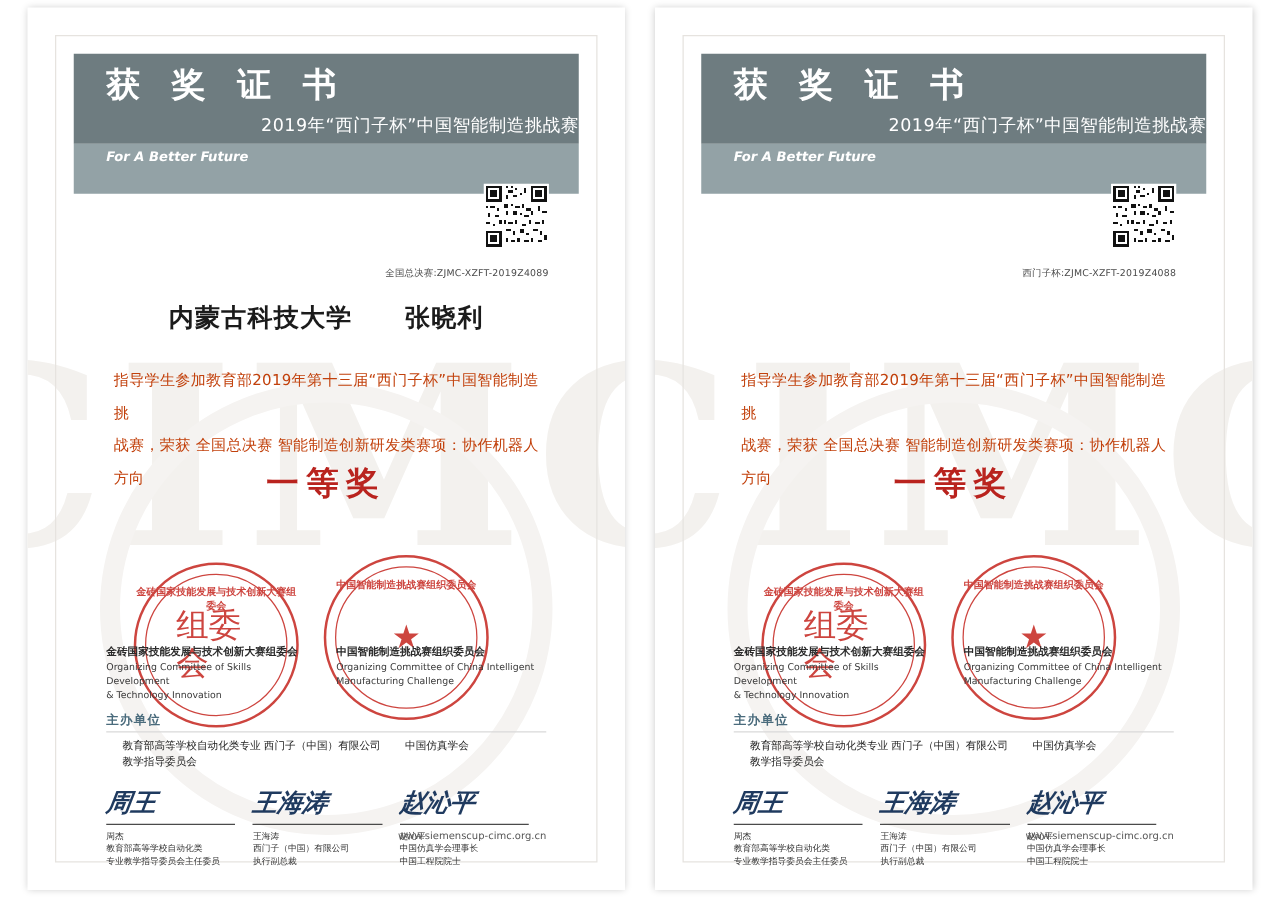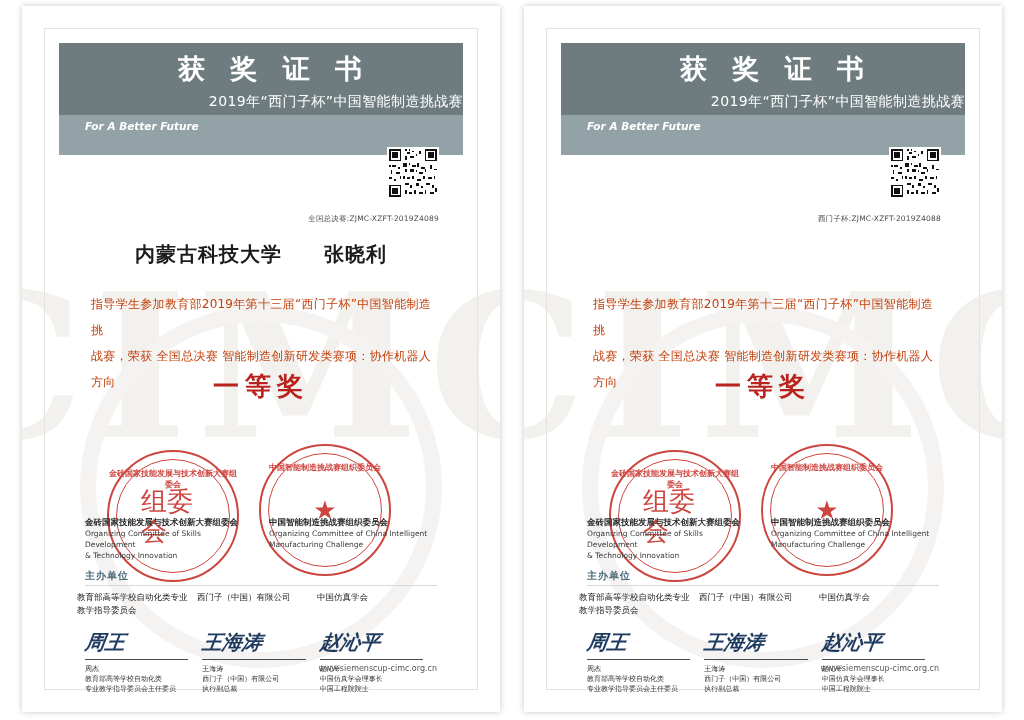--- a/index.html
+++ b/index.html
@@ -47,21 +47,21 @@
   .band{
     position:relative;
     margin:14px 14px 0 14px;
     background:#6e7c80;
     height:72px;
     padding:10px 0 0 26px;
     box-sizing:border-box;
     color:#ffffff;
   }
   .band .t1{
-    font-size:27px;font-weight:700;letter-spacing:8px;line-height:32px;text-align:center;
+    font-size:27px;font-weight:700;letter-spacing:8px;line-height:32px;
   }
   .band .t2{
     font-size:14px;letter-spacing:.4px;line-height:18px;margin-top:7px;text-align:right;
   }
   .band2{
     margin:0 14px 0 14px;
     background:#93a2a6;
     height:40px;
     color:#ffffff;
     font-size:10.5px;
@@ -141,21 +141,21 @@
   .orgblock .en{color:#3a3a3a;}
   
   .sponsor-title{
     position:absolute;left:40px;top:540px;
     font-size:10px;font-weight:700;color:#4a6b7c;letter-spacing:1px;
   }
   .sponsor-rule{
     position:absolute;left:40px;right:40px;top:556px;height:1px;background:#d9d9d9;
   }
   .sponsors{
-    position:absolute;left:32px;right:40px;top:562px;
+    position:absolute;left:53px;right:40px;top:562px;
     display:flex;
     font-size:8.5px;color:#222;line-height:13px;
   }
   .sponsors .s{flex:1;}
   
   .sigs{
     position:absolute;left:40px;right:40px;top:600px;
     display:flex;
   }
   .sig{flex:1;padding-right:14px;box-sizing:border-box;}

